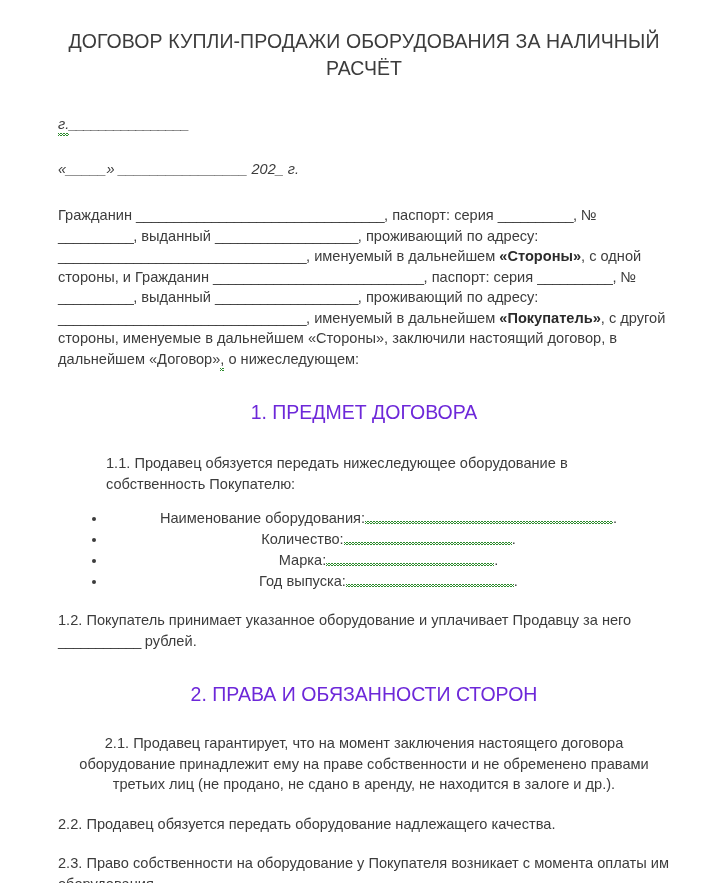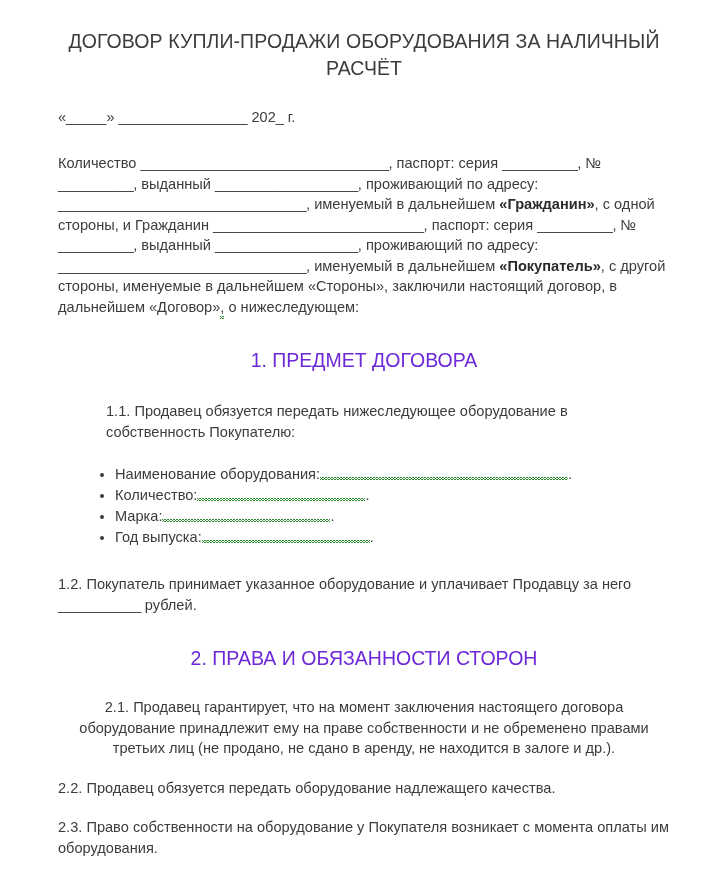--- a/index.html
+++ b/index.html
@@ -46,20 +46,21 @@
     padding-top: 32px;
     font-size: 14.5px;
     font-style: italic;
     line-height: 20px;
     color: #3c3c3c;
   }
   .date-line {
     margin: 0;
     padding-top: 25px;
     font-size: 14.5px;
+    font-style: italic;
     line-height: 20px;
     color: #3c3c3c;
   }
   .blank-ul {
     letter-spacing: -0.6px;
   }
 
   
   .para {
     margin: 0;
@@ -86,22 +87,23 @@
     text-align: center;
     font-size: 19.5px;
     font-weight: 400;
     line-height: 26px;
     color: #6d28d9;
   }
 
   
   .equip-list {
     list-style: none;
-    margin: 8px;
+    margin: 0;
     padding: 14px 0 0 0;
+    text-align: center;
   }
   .equip-list li {
     position: relative;
     padding-left: 49px;
     font-size: 14.6px;
     line-height: 21px;
     color: #3c3c3c;
     white-space: nowrap;
   }
   .equip-list li .bullet {
@@ -154,27 +156,30 @@
     background-repeat: repeat-x;
   }
 </style>
 </head>
 <body>
 
 <div class="page">
 
   <h1 class="doc-title">ДОГОВОР КУПЛИ-ПРОДАЖИ ОБОРУДОВАНИЯ ЗА НАЛИЧНЫЙ РАСЧЁТ</h1>
 
+  <p class="place-line">
+    <span class="sq-word">г.</span><span class="blank-ul">________________</span>
+  </p>
 
   <p class="date-line">«_____» ________________ 202_ г.</p>
 
   <p class="para parties">
-    <span>Количество </span><span class="blank-ul">_________________________________</span><span>, паспорт: серия </span><span class="blank-ul">__________</span><span>, № </span><span class="blank-ul">__________</span><span>,</span>
+    <span>Гражданин </span><span class="blank-ul">_________________________________</span><span>, паспорт: серия </span><span class="blank-ul">__________</span><span>, № </span><span class="blank-ul">__________</span><span>,</span>
     <span>выданный </span><span class="blank-ul">___________________</span><span>, проживающий по адресу:</span>
-    <span class="blank-ul">_________________________________</span><span>, именуемый в дальнейшем </span><b class="party">«Гражданин»</b><span>, с одной</span>
+    <span class="blank-ul">_________________________________</span><span>, именуемый в дальнейшем </span><b class="party">«Стороны»</b><span>, с одной</span>
     <span>стороны, и Гражданин </span><span class="blank-ul">____________________________</span><span>, паспорт: серия </span><span class="blank-ul">__________</span><span>, №</span>
     <span class="blank-ul">__________</span><span>, выданный </span><span class="blank-ul">___________________</span><span>, проживающий по адресу:</span>
     <span class="blank-ul">_________________________________</span><span>, именуемый в дальнейшем </span><b class="party">«Покупатель»</b><span>, с другой</span>
     <span>стороны, именуемые в дальнейшем «Стороны», заключили настоящий договор, в</span>
     <span>дальнейшем «Договор»</span><span class="sq-word">,</span><span> о нижеследующем:</span>
   </p>
 
   <h2 class="sec-heading">1. ПРЕДМЕТ ДОГОВОРА</h2>
 
   <p class="para p-11">1.1. Продавец обязуется передать нижеследующее оборудование в собственность Покупателю:</p>

